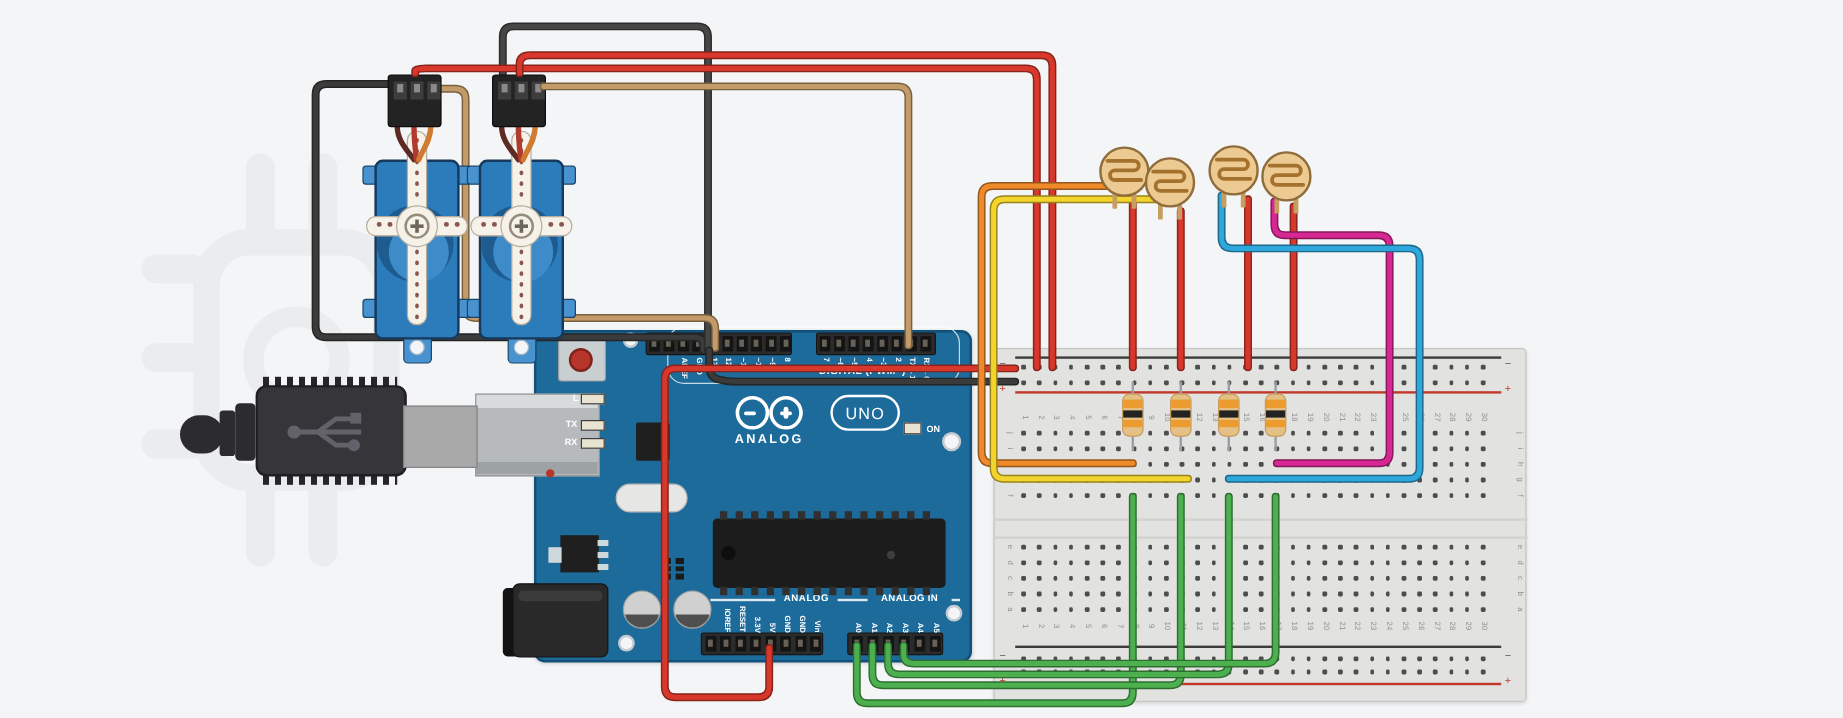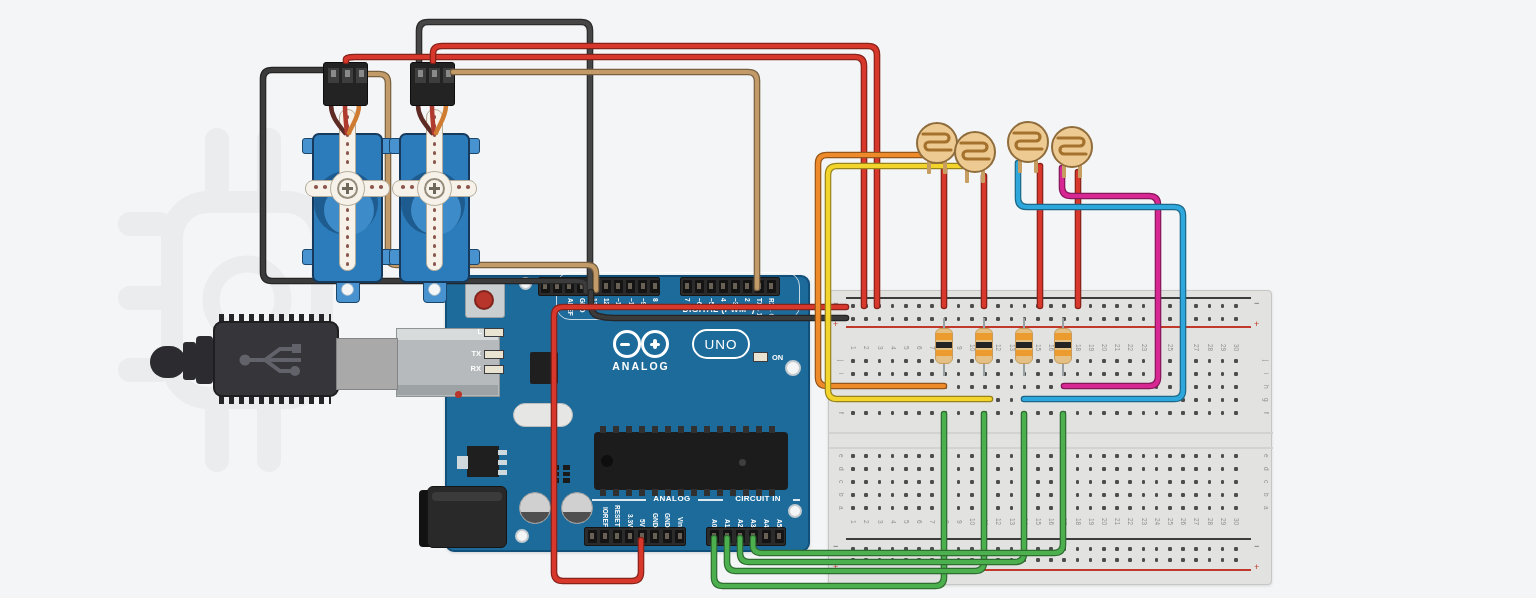--- a/index.html
+++ b/index.html
@@ -642,21 +642,21 @@
 
     <div class="abs" style="left:518.5px;top:276.5px;width:13px;height:13px;border-radius:50%;background:#f4f5f6;border:2px solid #c3cad0"></div>
     <div class="abs" style="left:785px;top:360px;width:16px;height:16px;border-radius:50%;background:#f4f5f6;border:2px solid #c3cad0"></div>
     <div class="abs" style="left:788px;top:504px;width:14px;height:14px;border-radius:50%;background:#f4f5f6;border:2px solid #c3cad0"></div>
     <div class="abs" style="left:515px;top:529px;width:14px;height:14px;border-radius:50%;background:#f4f5f6;border:2px solid #c3cad0"></div>
 
     <div class="abs" style="left:592px;top:499px;width:54px;height:1.5px;background:rgba(255,255,255,.85)"></div>
     <div class="abs" style="left:698px;top:499px;width:25px;height:1.5px;background:rgba(255,255,255,.85)"></div>
     <div class="abs" style="left:793px;top:499px;width:7px;height:1.5px;background:rgba(255,255,255,.85)"></div>
     <div class="abs" style="left:648px;top:494px;width:48px;font-size:8px;font-weight:700;color:#fff;text-align:center;letter-spacing:.5px">ANALOG</div>
-    <div class="abs" style="left:725px;top:494px;width:66px;font-size:8px;font-weight:700;color:#fff;text-align:center;letter-spacing:.3px">CIRCUIT IN</div>
+    <div class="abs" style="left:725px;top:494px;width:66px;font-size:8px;font-weight:700;color:#fff;text-align:center;letter-spacing:.3px">ANALOG IN</div>
 
     <div id="headers">
         <div class="abs" style="left: 538px; top: 277px; width: 122px; height: 19px; background: rgb(43, 43, 43); border: 1px solid rgb(22, 22, 22); border-radius: 2px;"></div>
         <div class="abs" style="left: 540.5px; top: 280px; width: 9px; height: 13px; background: rgb(20, 20, 20); border-radius: 1px;"></div>
         <div class="abs" style="left: 543px; top: 283px; width: 4px; height: 6px; background: rgb(106, 97, 86);"></div>
         <div class="abs" style="left: 552.7px; top: 280px; width: 9px; height: 13px; background: rgb(20, 20, 20); border-radius: 1px;"></div>
         <div class="abs" style="left: 555.2px; top: 283px; width: 4px; height: 6px; background: rgb(106, 97, 86);"></div>
         <div class="abs" style="left: 564.9px; top: 280px; width: 9px; height: 13px; background: rgb(20, 20, 20); border-radius: 1px;"></div>
         <div class="abs" style="left: 567.4px; top: 283px; width: 4px; height: 6px; background: rgb(106, 97, 86);"></div>
         <div class="vlab" style="left: 564.4px; top: 298px; width: 10px; height: 24px; justify-content: flex-start;">AREF</div>

